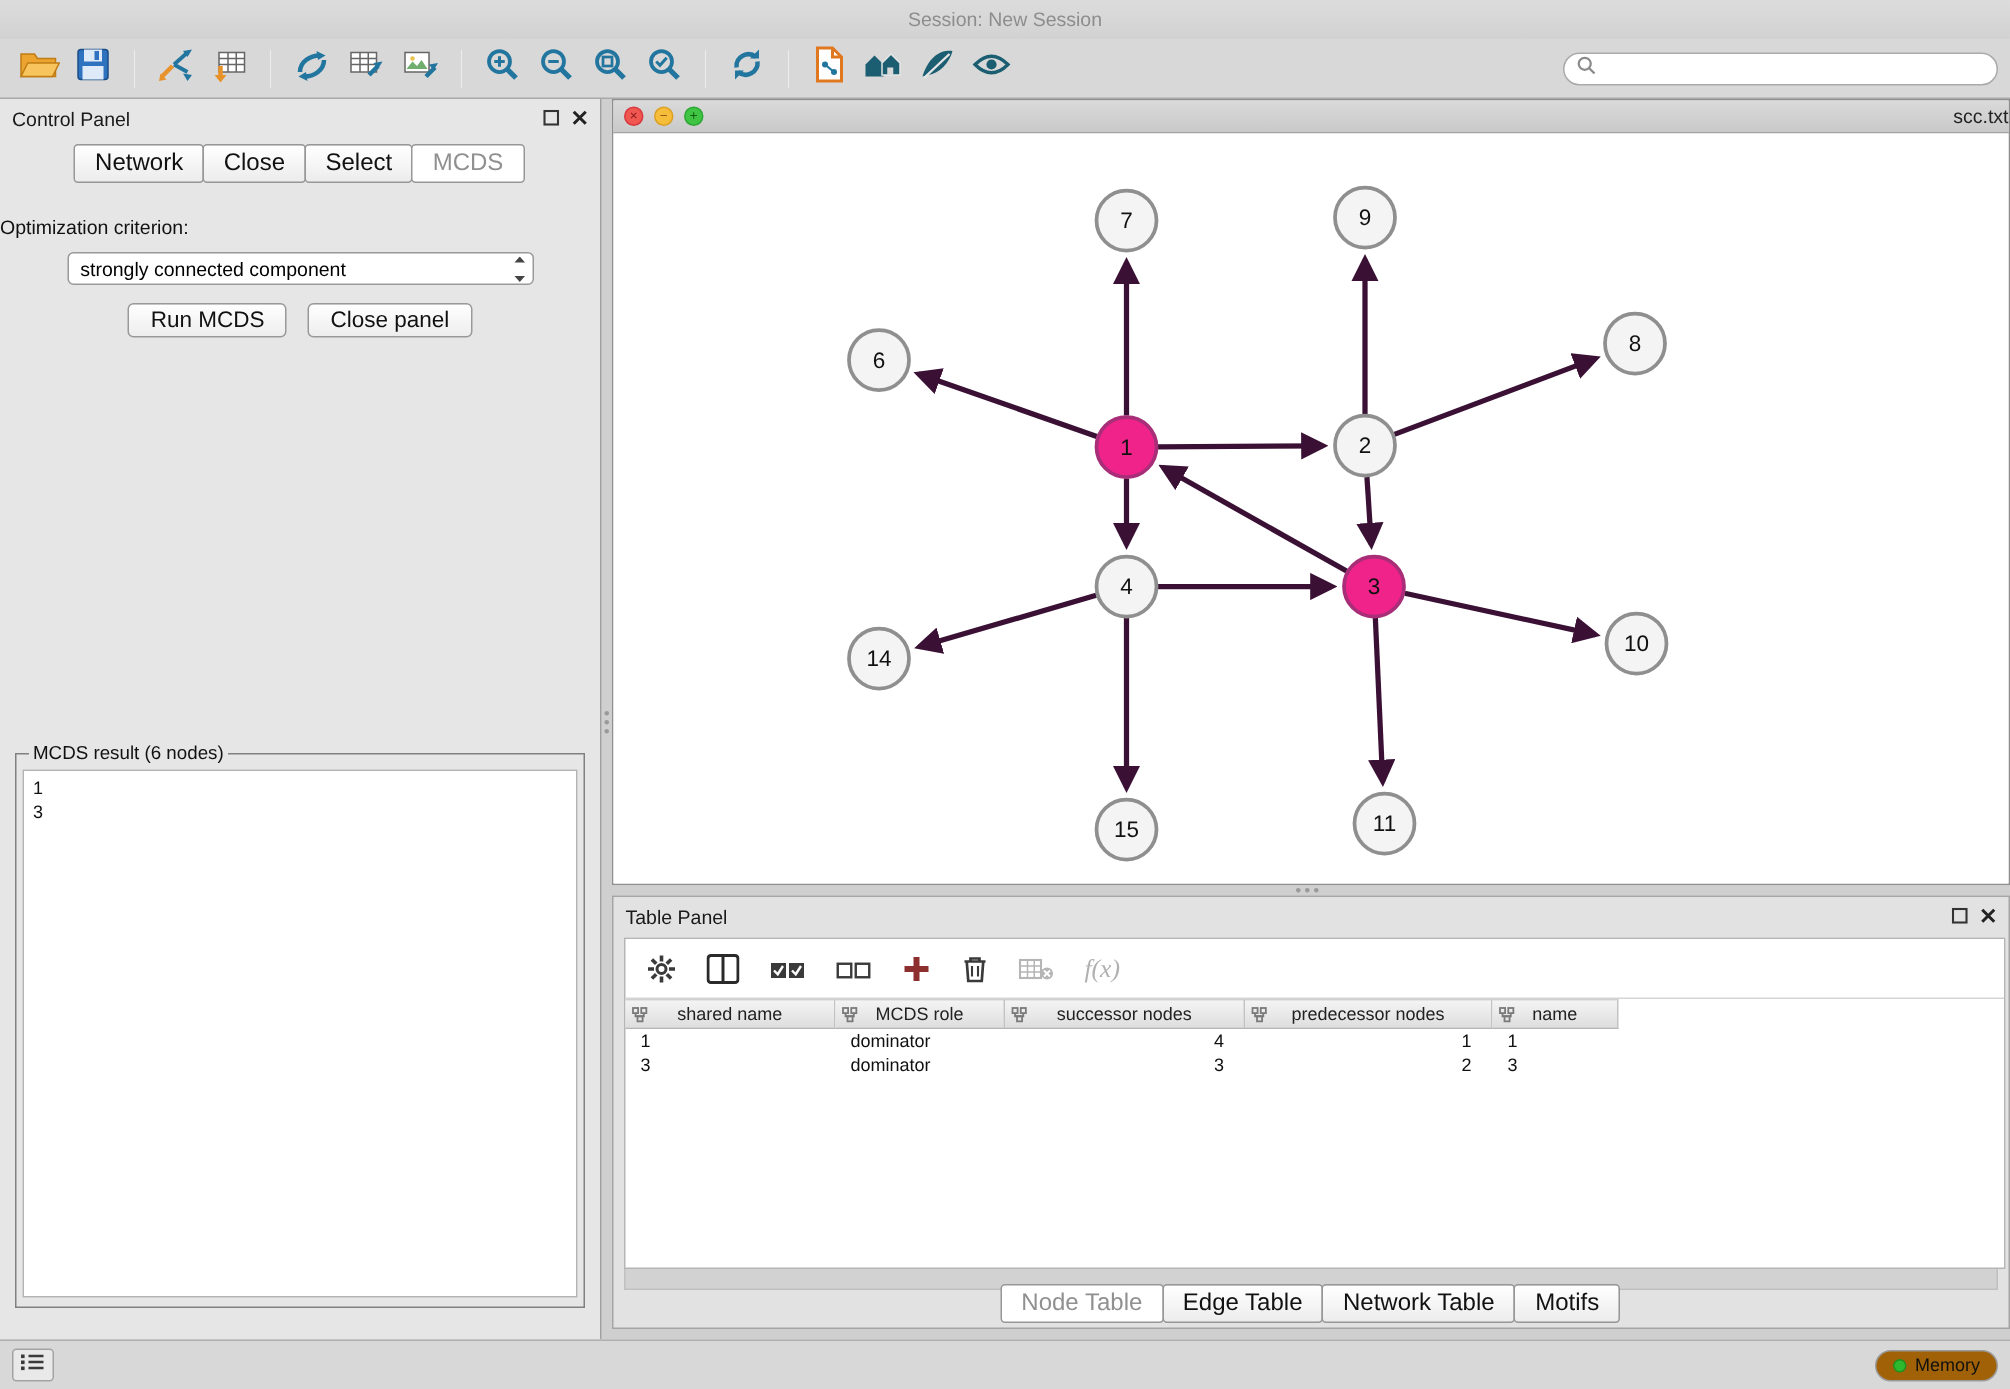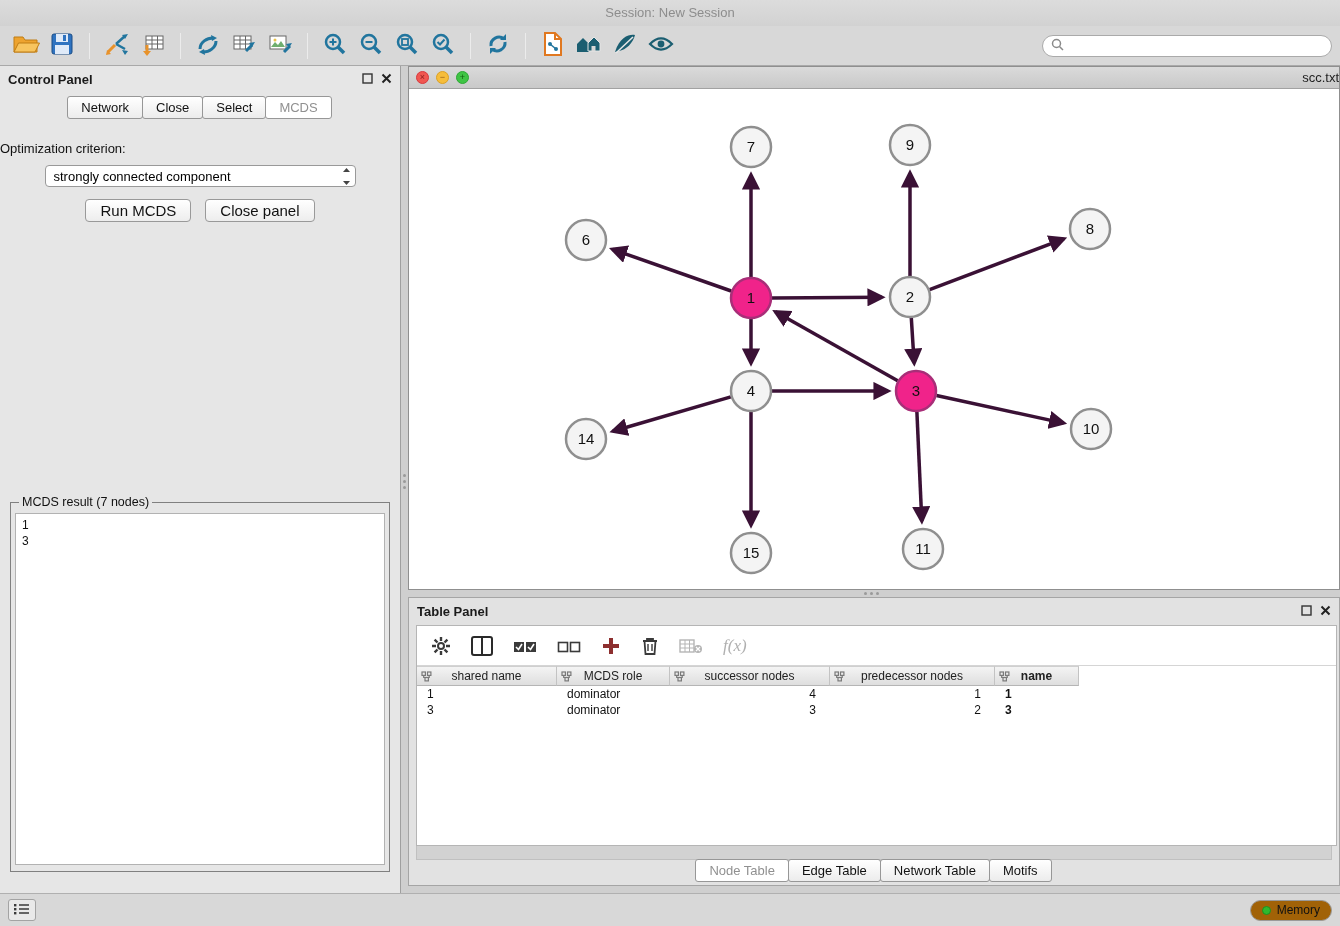--- a/index.html
+++ b/index.html
@@ -14,24 +14,24 @@
     background:#d8d8d8; border-bottom:1px solid #a9a9a9; display:flex; align-items:center; padding:0 8px; }
   .tb-btn { width:36px; height:32px; display:flex; align-items:center; justify-content:center; border-radius:4px; }
   .tb-sep { width:1px; height:26px; background:#b3b3b3; border-right:1px solid #ececec; margin:0 9px; }
   .tb-search { margin-left:auto; width:290px; height:22px; border:1px solid #aaa; border-radius:11px;
     background:#fff; display:flex; align-items:center; padding:0 8px; }
   .tb-search input { border:none; outline:none; flex:1; font-size:12px; margin-left:5px; background:transparent; font-family:"Liberation Sans",sans-serif;}
 
   
   .control-panel { position:absolute; left:0; top:66px; width:401px; height:827px;
     background:#e6e6e6; border-right:1px solid #9f9f9f; }
-  .panel-header { height:26px; display:flex; align-items:center; padding:0 8px; font-size:13px; color:#1a1a1a;font-weight:bold; }
+  .panel-header { height:26px; display:flex; align-items:center; padding:0 8px; font-size:13px; color:#1a1a1a; }
   .panel-header .win-controls { margin-left:auto; display:flex; gap:8px; align-items:center; }
   .tabs-row { display:flex; justify-content:center; margin-top:4px; }
-  .tab { font-size:13px; padding:3px 13px; border:1px solid #979797; background:linear-gradient(#ffffff,#ececec);
+  .tab { font-size:16px; padding:3px 13px; border:1px solid #979797; background:linear-gradient(#ffffff,#ececec);
     color:#111; margin-left:-1px; border-radius:3px; cursor:default; }
   .tab.active { background:#ffffff; color:#909090; }
   .opt-label { text-align:left; margin-top:22px; font-size:13px; color:#111; }
   .dropdown { width:311px; height:22px; margin:9px auto 0 auto; background:#fff; border:1px solid #999;
     border-radius:4px; display:flex; align-items:center; font-size:13px; padding-left:8px; position:relative; }
   .dropdown .spinner { position:absolute; right:4px; top:2px; display:flex; flex-direction:column; gap:1px; }
   .btn-row { display:flex; justify-content:center; gap:14px; margin-top:12px; }
   .btn { font-size:15px; padding:2px 14px; border:1px solid #999; border-radius:4px;
     background:linear-gradient(#ffffff,#ededed); color:#111;text-align:right; }
   fieldset.result-group { position:absolute; left:10px; top:429px; width:380px; height:377px;
@@ -71,21 +71,21 @@
   .thead { background:linear-gradient(#f4f4f4,#dedede); border-right:1px solid #c3c3c3; border-bottom:1px solid #b5b5b5;
     border-top:1px solid #cfcfcf; position:relative; display:flex; align-items:center; justify-content:center;
     font-size:12px; color:#222; }
   .thead svg { position:absolute; left:4px; }
   .trow { display:flex; height:16px; }
   .tcell { font-size:12px; line-height:16px; color:#111; overflow:hidden; white-space:nowrap; }
   .c0 { width:140px; padding-left:10px; }
   .c1 { width:113px; padding-left:10px; }
   .c2 { width:160px; text-align:right; padding-right:14px; }
   .c3 { width:165px; text-align:right; padding-right:14px; }
-  .c4 { width:84px; padding-left:10px;font-weight:bold; }
+  .c4 { width:84px; padding-left:10px; }
   .thead.c0,.thead.c1,.thead.c2,.thead.c3,.thead.c4 { padding:0; text-align:center; }
   .tp-tabs { position:absolute; left:0; right:0; bottom:3px; display:flex; justify-content:center; }
 
   .grey-strip { position:absolute; left:7px; right:7px; top:248px; height:14px; background:#d2d2d2; border:1px solid #c0c0c0; border-top:none; }
 
   
   .statusbar { position:absolute; left:0; top:893px; width:1340px; height:33px; background:#d8d8d8;
     border-top:1px solid #b0b0b0; display:flex; align-items:center; padding:0 8px; }
   .list-btn { width:28px; height:22px; border:1px solid #a3a3a3; border-radius:3px; background:#e9e9e9;
     display:flex; align-items:center; justify-content:center; }
@@ -286,21 +286,21 @@
       <svg width="9" height="8" viewBox="0 0 9 8">
           <path d="M4.5 8L1 4h7z" fill="#444"></path>
         </svg>
     </span>
   </div>
   <div class="btn-row">
     <div class="btn">Run MCDS</div>
     <div class="btn">Close panel</div>
   </div>
   <fieldset class="result-group">
-    <legend>MCDS result (7 nodes)</legend>
+    <legend>MCDS result (6 nodes)</legend>
     <div class="result-box" id="result-list">
         <div class="result-item">1</div>
         <div class="result-item">3</div>
       </div>
   </fieldset>
 </div>
 
 <div class="network-window">
   <div class="nw-titlebar">
     <span class="nw-title">scc.txt</span>

